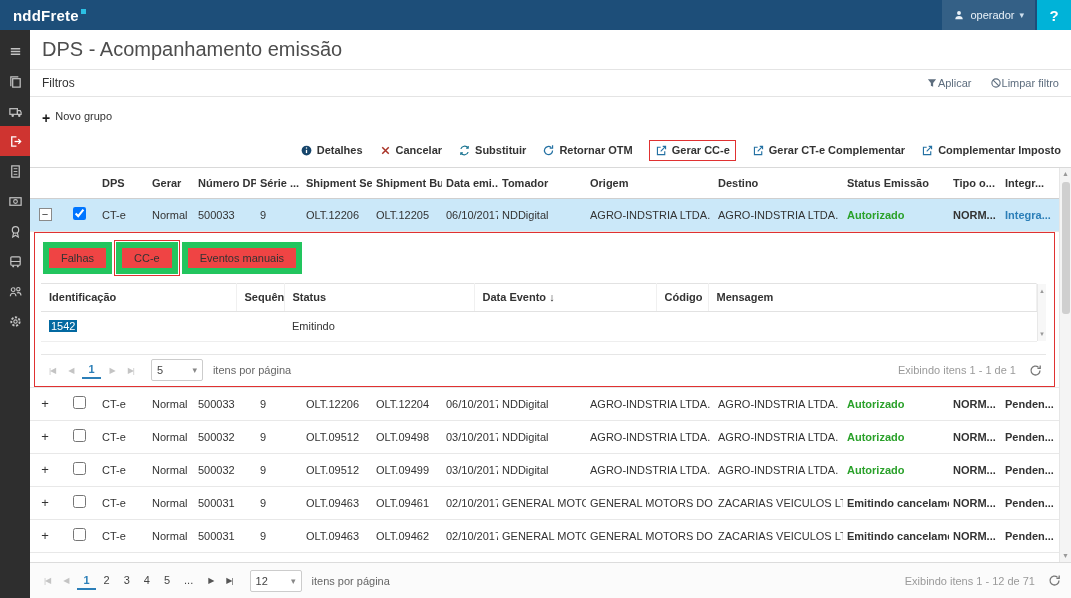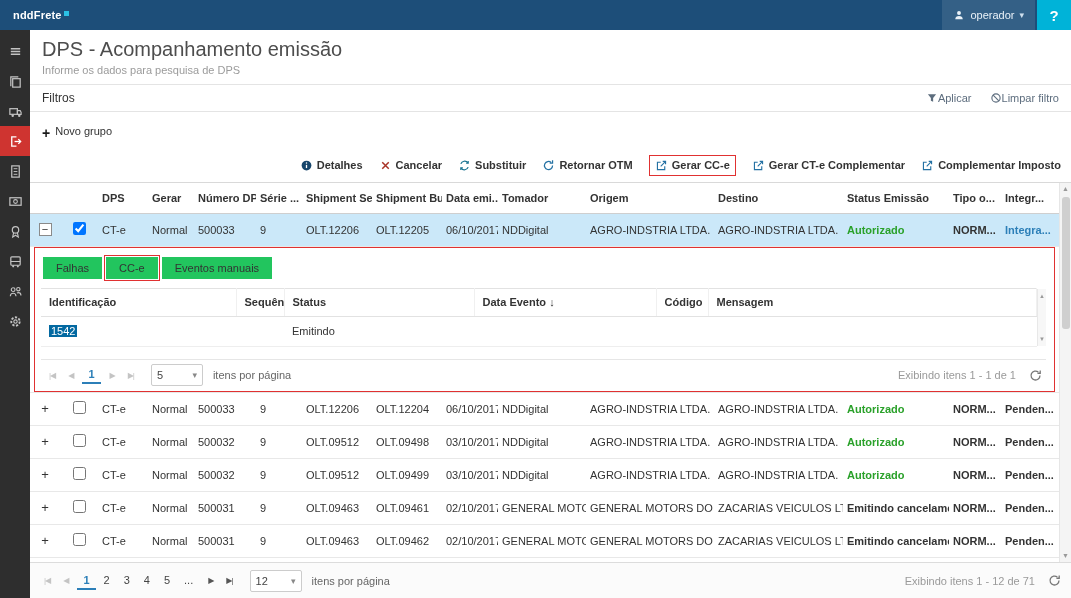--- a/index.html
+++ b/index.html
@@ -2,21 +2,21 @@
 <html><head>
 <meta charset="utf-8">
 <style>
   *{box-sizing:border-box;margin:0;padding:0}
   html,body{width:1071px;height:598px;overflow:hidden}
   body{font-family:"Liberation Sans",sans-serif;font-size:11px;color:#333;background:#fff}
   .app{width:1071px;height:598px;display:flex;flex-direction:column}
 
   
   .topbar{flex:0 0 30px;height:30px;background:#1d4e79;display:flex;align-items:center}
-  .logo{color:#fff;font-size:11px;font-weight:bold;padding-left:13px;display:flex;align-items:flex-start;letter-spacing:.2px}
+  .logo{color:#fff;font-size:15px;font-weight:bold;padding-left:13px;display:flex;align-items:flex-start;letter-spacing:.2px}
   .logo-sq{width:5px;height:5px;background:#2bc0e4;display:inline-block;margin:2px 0 0 2px}
   .tb-spacer{flex:1}
   .user-menu{height:30px;display:flex;align-items:center;gap:5px;background:rgba(255,255,255,.10);color:#e9f1f8;padding:0 11px;cursor:pointer}
   .user-menu svg{width:12px;height:12px}
   .chev{font-size:9px;color:#cfe0ee}
   .chev::before{content:"\25BE"}
   .help-btn{width:34px;height:30px;background:#00b3d8;color:#fff;font-weight:bold;font-size:15px;display:flex;align-items:center;justify-content:center;margin-left:2px;cursor:pointer}
 
   
   .shell{flex:1;display:flex;min-height:0}
@@ -61,21 +61,21 @@
   .expand-plus{display:inline-block;width:13px;text-align:center;cursor:pointer}
   .expand-plus::before{content:"+";font-size:13px;color:#333}
   td.st-green{color:#2aa12a;font-weight:bold}
   td.b{font-weight:bold}
   td.blue{color:#2c7fb8;font-weight:bold}
 
   
   .detail-td{padding:6px 18px 10px 34px;border-bottom:1px solid #e8e8e8;height:auto !important}
   .panel{border:1px solid #e03131;background:#fff;padding:8px 8px 0 6px}
   .tabs{display:flex;gap:4px;margin:1px 0 9px 2px}
-  .tab{border:1px solid #22c55e;background:#22c55e;padding:4px 12px;color:#333;cursor:pointer}
+  .tab{border:6px solid #22c55e;background:#ef4444;padding:4px 12px;color:#333;cursor:pointer}
   .tab.hl{outline:1px solid #e03131;outline-offset:1px}
   .grid-wrap{position:relative}
   table.grid{width:calc(100% - 9px);border-collapse:collapse;table-layout:fixed;font-size:11px}
   .grid th{height:28px;text-align:left;padding:0 8px;font-weight:bold;color:#333;border-top:1px solid #e2e2e2;border-bottom:1px solid #e2e2e2;border-right:1px solid #f0f0f0;white-space:nowrap;overflow:hidden}
   .grid td{height:30px;padding:0 8px;border-bottom:1px solid #eee;white-space:nowrap;overflow:hidden}
   .sel-text{background:#0369a1;color:#fff;padding:0 2px}
   .mini-scroll{position:absolute;top:1px;right:0;bottom:1px;width:9px;background:#f7f7f7;border-left:1px solid #e8e8e8;display:flex;flex-direction:column;align-items:center;justify-content:space-between;padding:1px 0}
   .mini-scroll .vs-arrow{font-size:6px;color:#9a9a9a}
 
   
@@ -197,21 +197,20 @@
             <circle cx="8" cy="8" r="4.5" fill="none" stroke="currentColor" stroke-width="2" stroke-dasharray="2.4 1.6"></circle>
             <circle cx="8" cy="8" r="1.8" fill="none" stroke="currentColor" stroke-width="1.2"></circle>
           </svg>
       </div>
     </nav>
 
     <main class="main">
 
       <div class="page-head">
         <h1 class="page-title">DPS - Acompanhamento emissão</h1>
-        <div class="page-sub">Informe os dados para pesquisa de DPS</div>
       </div>
 
       <div class="filters-bar">
         <span class="filters-title">Filtros</span>
         <span class="fb-spacer"></span>
         <span class="fb-btn">
           <svg viewBox="0 0 16 16">
               <path d="M2.5 3h11L9.5 8v5l-3-1.5V8z" fill="currentColor"></path>
             </svg>
           <span>Aplicar</span>

